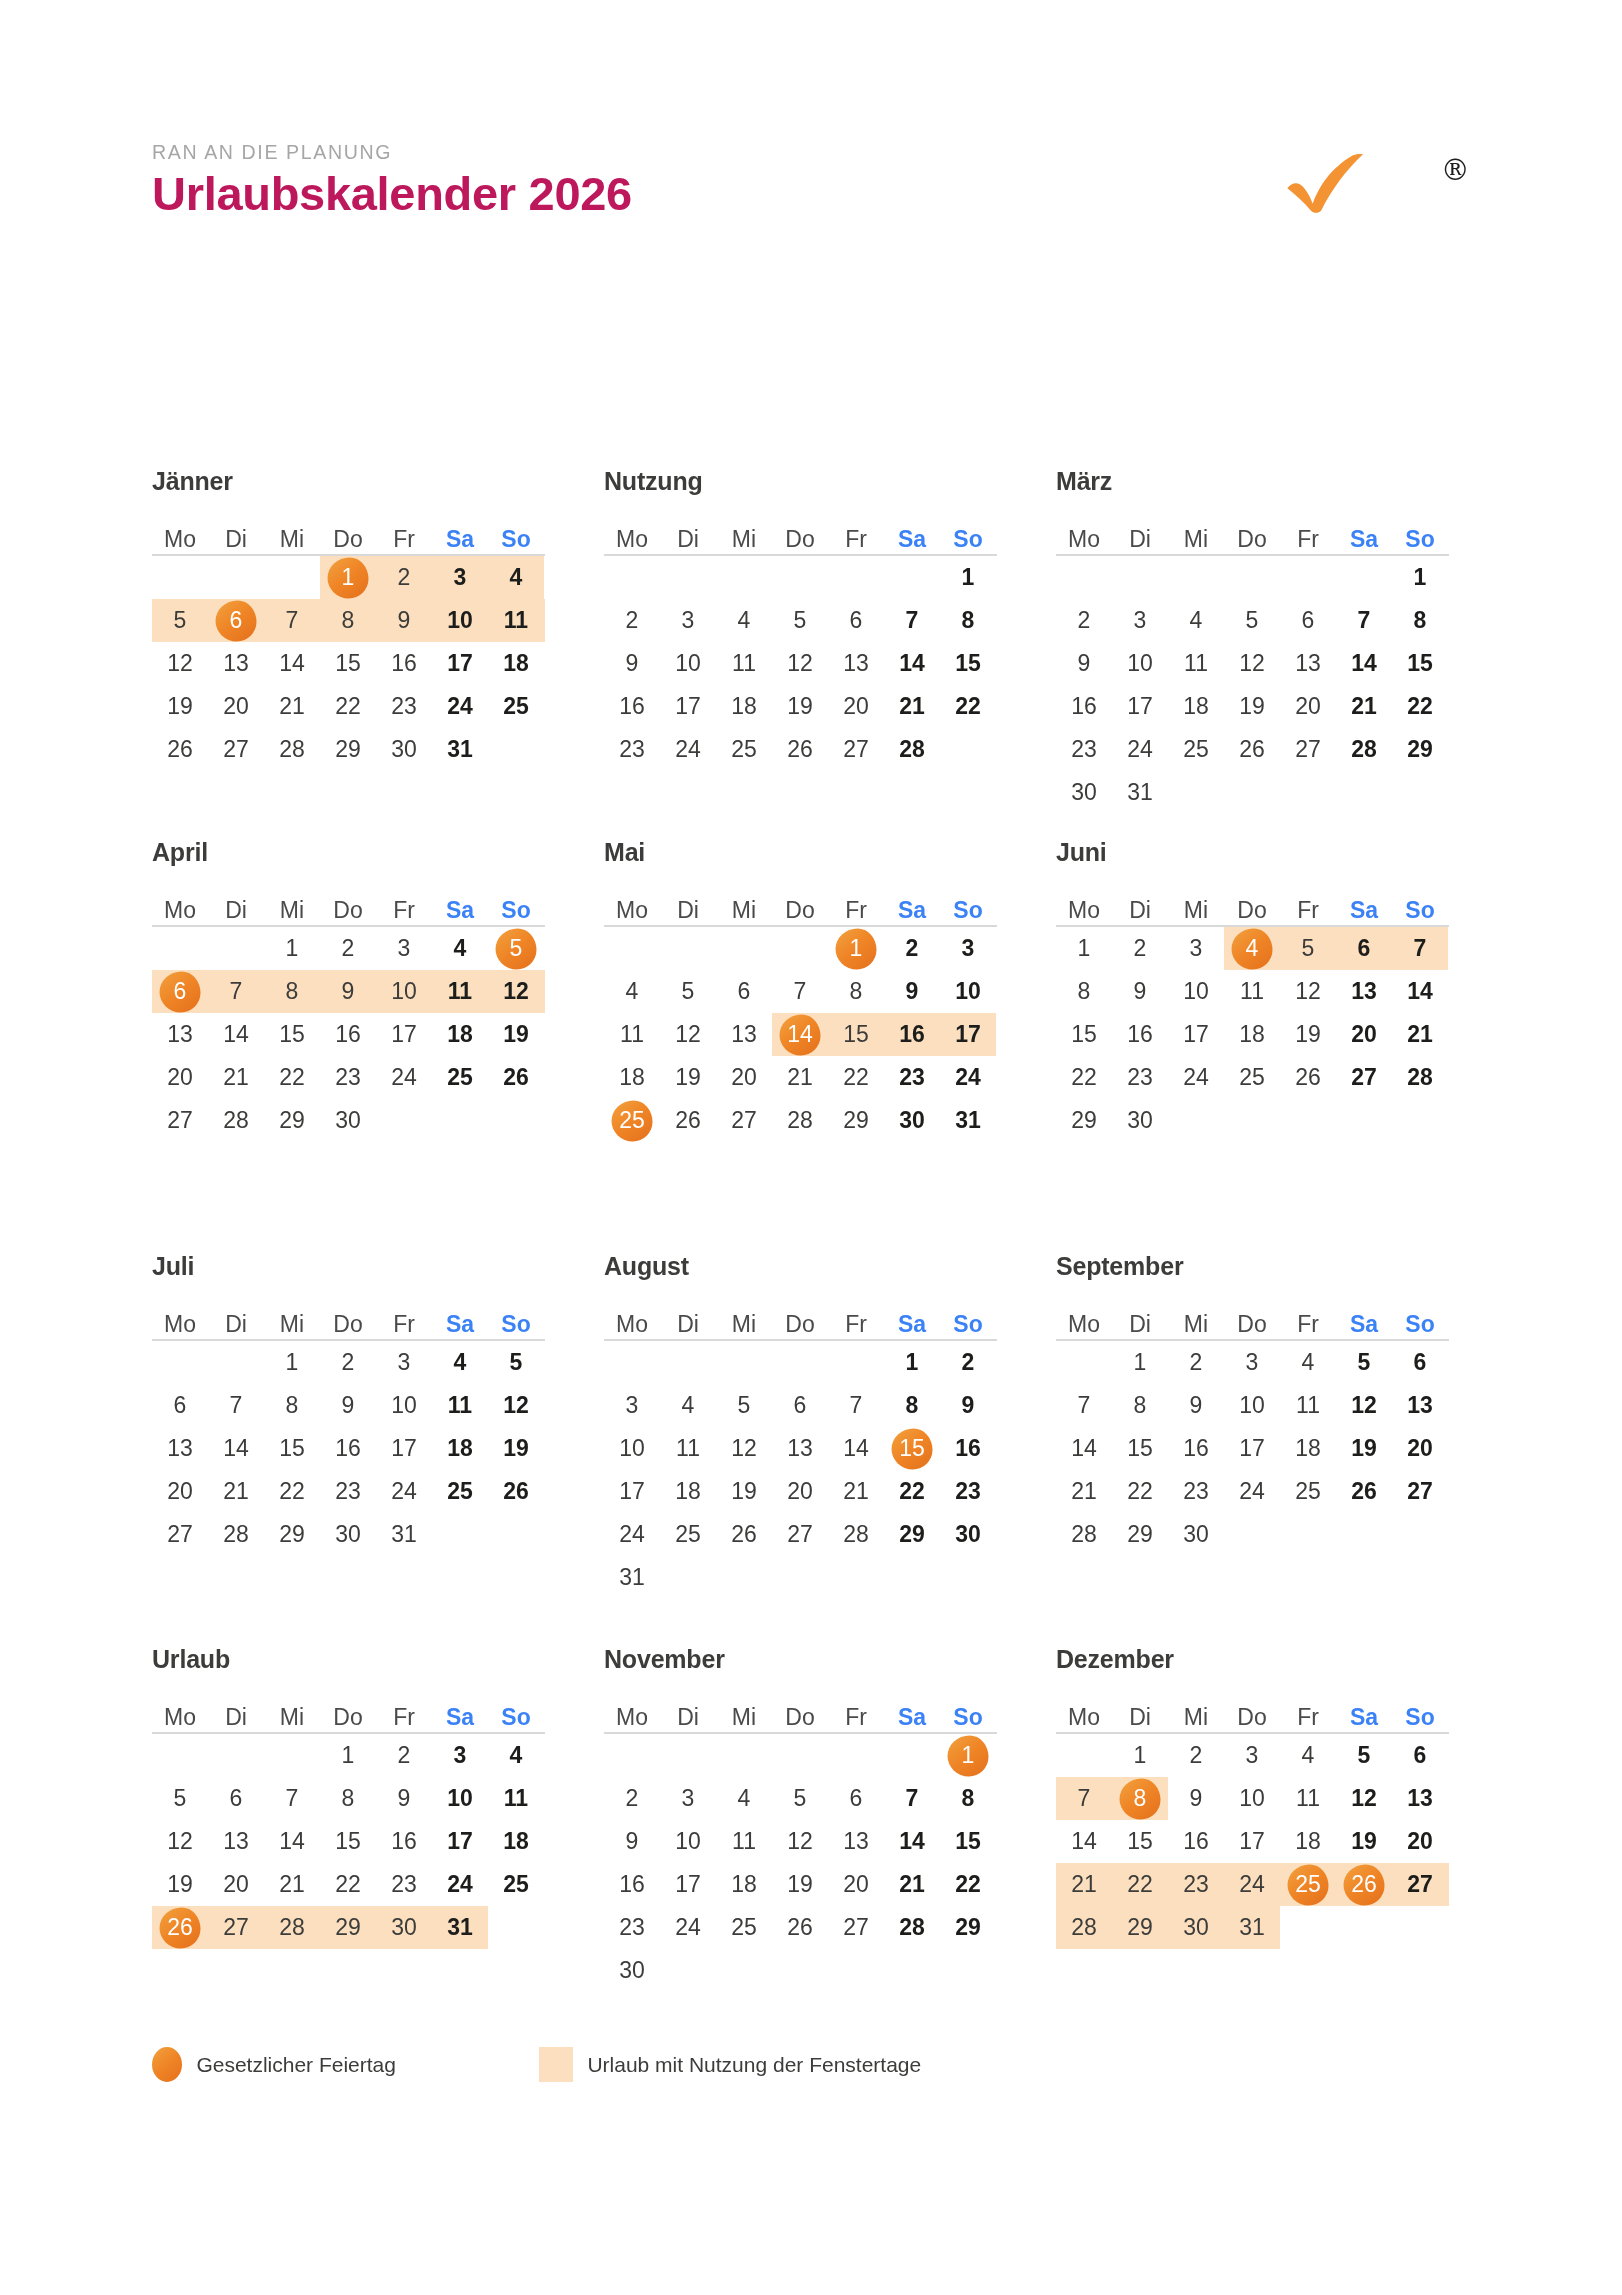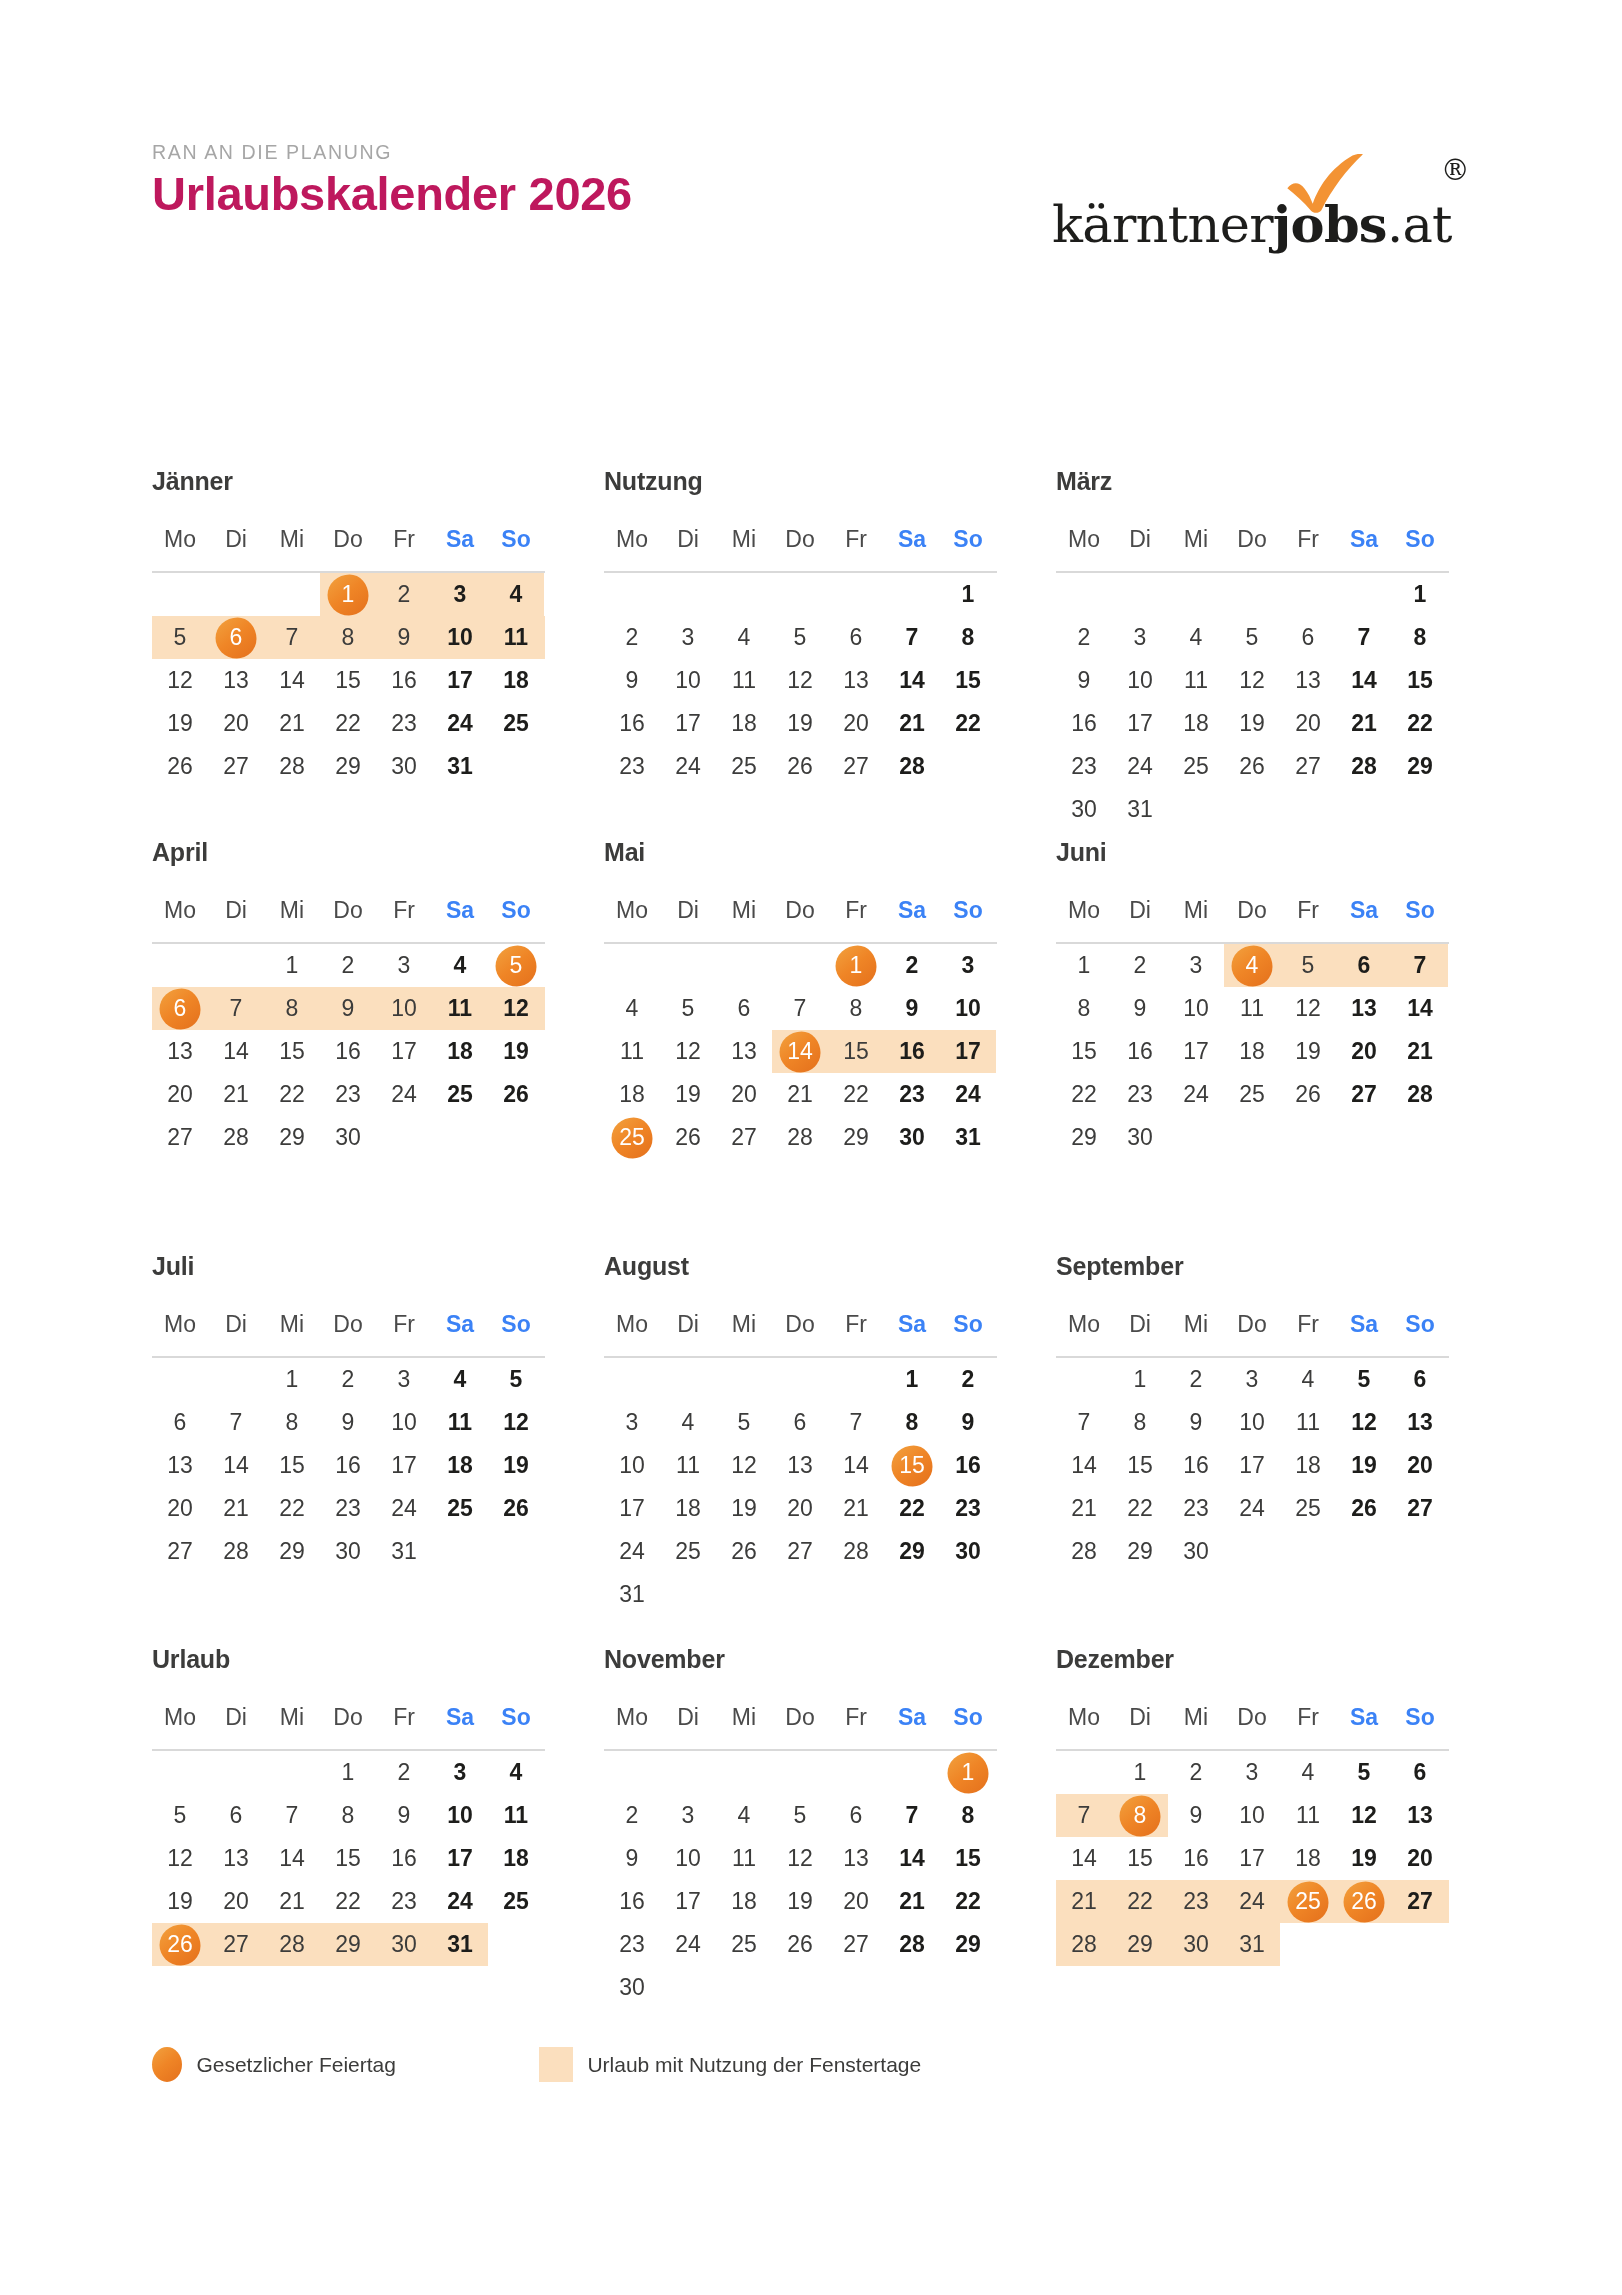--- a/index.html
+++ b/index.html
@@ -115,21 +115,21 @@
     font-weight: 700;
     color: #3c3c3b;
     margin: 0 0 34px 0;
     line-height: 1;
     letter-spacing: -0.2px;
   }
 
   .wd-row {
     display: flex;
     flex-direction: row;
-    padding-bottom: 20px;
+    padding-bottom: 3px;
     border-bottom: 2px solid #d9d9d9;
   }
   .wd {
     width: 56px;
     text-align: center;
     font-size: 23px;
     font-weight: 400;
     color: #4a4a4a;
     line-height: 1;
   }
@@ -230,23 +230,20 @@
     <div class="header-left">
       <div class="eyebrow">RAN AN DIE PLANUNG</div>
       <h1 class="main-title">Urlaubskalender 2026</h1>
     </div>
 
     <div class="logo-wrap">
       <div class="logo-check">
         <svg viewBox="0 0 130 92" width="85" height="60" aria-hidden="true">
           <path d="M8 54 C16 44 26 44 34 54 C40 61 44 70 47 78 C56 52 74 24 108 4 C112 2 118 1 124 2 C100 24 76 56 60 88 C56 93 48 93 44 88 C34 76 20 64 8 54 Z" fill="#f39334"></path>
         </svg>
-      </div>
-      <div class="logo-text">
-        <span class="lt-reg">kärntner</span><span class="lt-bold">jobs</span><span class="lt-reg">.at</span>
       </div>
       <div class="logo-reg">®</div>
     </div>
   </div>
 
   <div class="months" id="months-container">
       <div class="month-row" style="position: absolute; left: 0px; top: 0px;">
         <div class="month">
           <div class="month-name">Jänner</div>
           <div class="wd-row">

